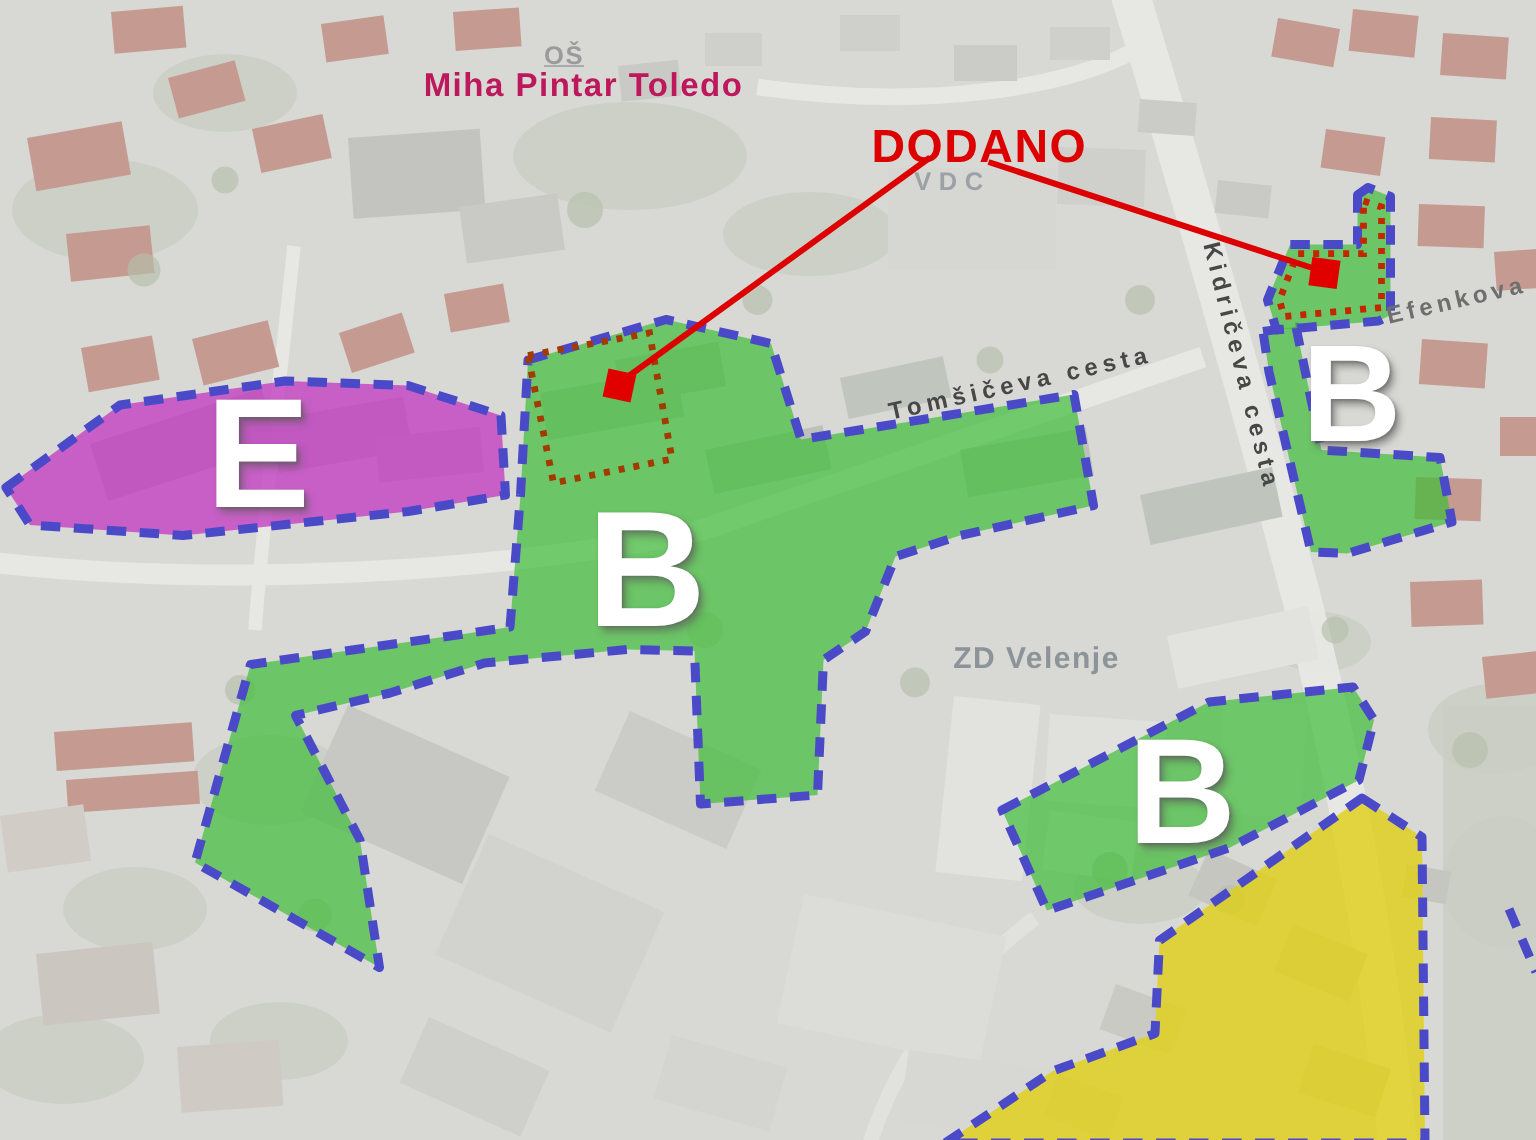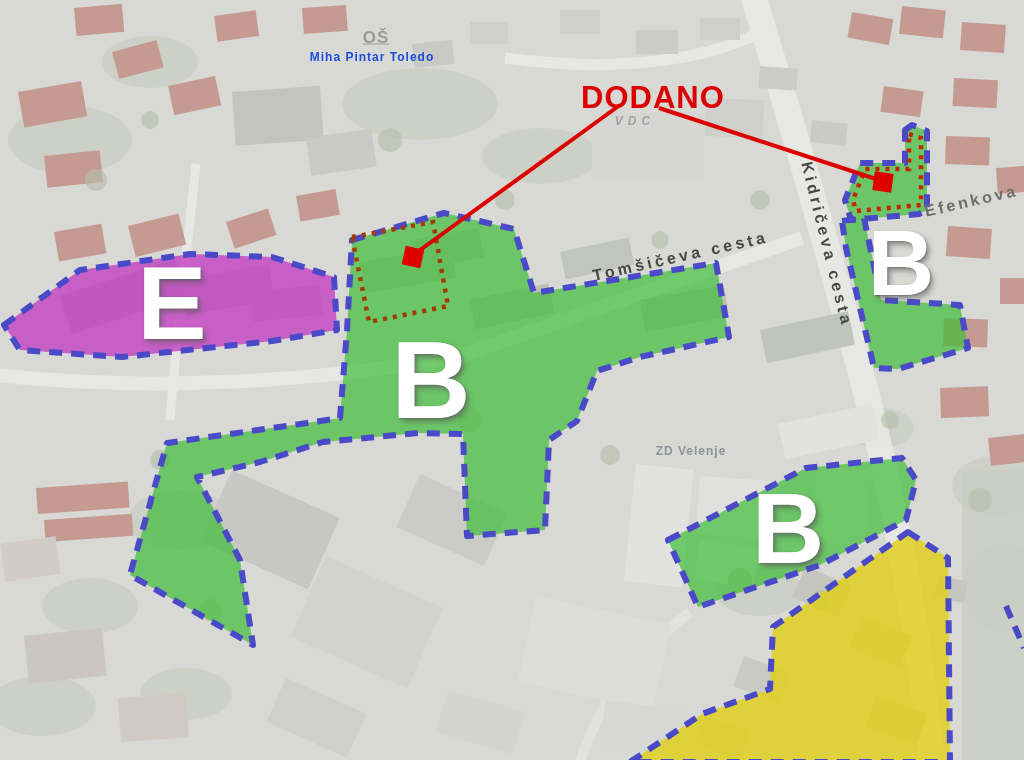--- a/index.html
+++ b/index.html
@@ -154,22 +154,22 @@
       <rect x="403.5" y="247.5" width="19" height="19" fill="#e00000" transform="rotate(12 413 257)"></rect>
       <rect x="873.5" y="172.5" width="19" height="19" fill="#e00000" transform="rotate(8 883 182)"></rect>
     </svg>
 
   <div id="labels">
     <div id="dodano-title" class="map-label" style="color: rgb(220, 0, 0);">DODANO</div>
   <div class="map-label street" style="left: 593px; top: 268px; font-size: 16px; letter-spacing: 3.5px; color: rgb(71, 71, 71); transform: rotate(-12.5deg);">Tomšičeva cesta</div>
       <div class="map-label street" style="left: 806px; top: 154px; font-size: 16px; letter-spacing: 3.5px; color: rgb(71, 71, 71); transform: rotate(76deg);">Kidričeva cesta</div>
       <div class="map-label street" style="left: 925px; top: 204px; font-size: 16px; letter-spacing: 3px; color: rgb(110, 110, 110); transform: rotate(-13deg);">Efenkova</div>
       <div class="map-label centered" style="left: 376px; top: 37px; font-size: 17px; letter-spacing: 1px; color: rgb(155, 155, 155); text-decoration: underline;">OŠ</div>
-      <div class="map-label centered" style="left: 372px; top: 57px; font-size: 12px; letter-spacing: 1px; color: #1d4ed8;">Miha Pintar Toledo</div>
-      <div class="map-label centered" style="left: 635px; top: 121px; font-size: 12px; letter-spacing: 5px; color: rgb(155, 161, 166); font-style: italic;">VDC</div>
-      <div class="map-label centered" style="left: 691px; top: 439px; font-size: 12px; letter-spacing: 1px; color: rgb(141, 148, 153); margin-top: 12px;">ZD Velenje</div>
+      <div class="map-label centered" style="left: 389px; top: 57px; font-size: 22px; letter-spacing: 1px; color: #be185d;">Miha Pintar Toledo</div>
+      <div class="map-label centered" style="left: 635px; top: 121px; font-size: 17px; letter-spacing: 5px; color: rgb(155, 161, 166);">VDC</div>
+      <div class="map-label centered" style="left: 691px; top: 439px; font-size: 20px; letter-spacing: 1px; color: rgb(141, 148, 153);">ZD Velenje</div>
       <div class="zone-letter" style="left: 172px; top: 303px; font-size: 104px;">E</div>
       <div class="zone-letter" style="left: 431px; top: 380px; font-size: 110px;">B</div>
       <div class="zone-letter" style="left: 901px; top: 263px; font-size: 92px;">B</div>
       <div class="zone-letter" style="left: 788px; top: 528px; font-size: 100px;">B</div>
     </div>
 
 </div>
 
 </body></html>

